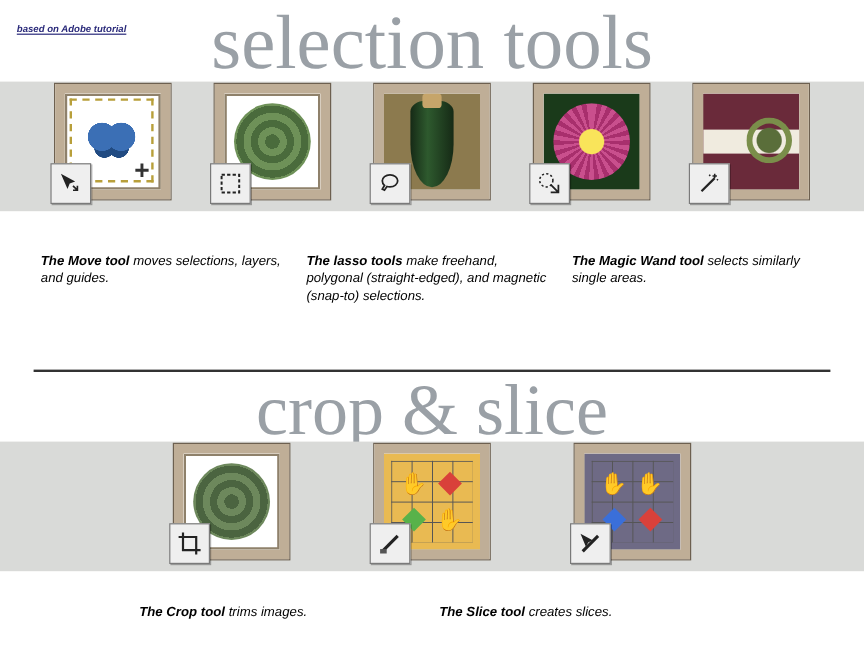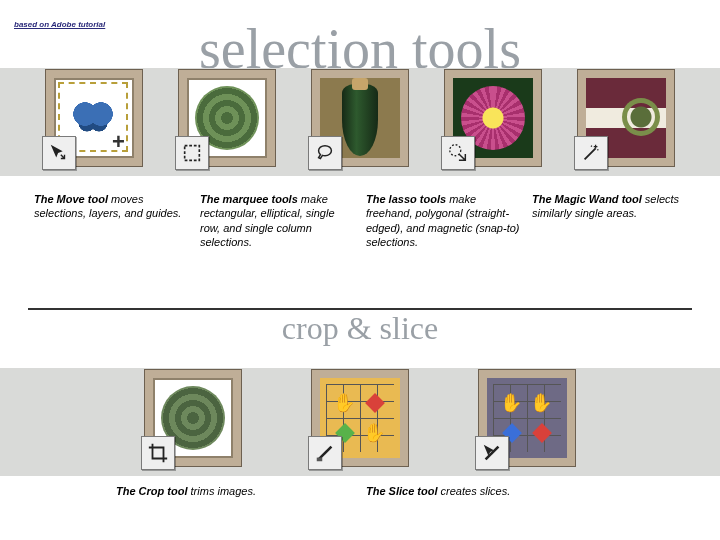--- a/index.html
+++ b/index.html
@@ -27,23 +27,22 @@
     font-weight: normal;
     color: #9aa0a6;
     text-align: center;
     line-height: 1;
   }
   .heading.h1 {
     position: absolute;
     top: 4px;
     left: 50%;
     transform: translateX(-50%);
-    font-size: 56px;
+    font-size: 64px;
     white-space: nowrap;
-    margin-top: 17px;
   }
   .band {
     position: absolute;
     left: 0; right: 0;
     background: #d9dad8;
   }
   .band.top { top: 68px; height: 108px; }
   .thumbs-row {
     position: absolute;
     left: 0; right: 0;
@@ -73,20 +72,21 @@
     background: #efefef;
     border: 1px solid #7a7a7a;
     box-shadow: 1px 1px 0 rgba(0,0,0,0.3);
     display: flex; align-items: center; justify-content: center;
   }
   .desc-row {
     position: absolute;
     left: 0; right: 0;
     display: flex;
     padding: 0 28px;
+    margin-top: 19px;
   }
   .desc-row.top { top: 192px; }
   .desc-col {
     flex: 1;
     padding: 0 6px;
   }
   .desc-col p {
     font-size: 11px;
     line-height: 1.3;
     color: #000;
@@ -101,21 +101,21 @@
     left: 28px; right: 28px;
     height: 2px;
     background: #333;
     top: 308px;
   }
   .heading.h2 {
     position: absolute;
     top: 312px;
     left: 50%;
     transform: translateX(-50%);
-    font-size: 32px;
+    font-size: 60px;
     white-space: nowrap;
   }
   .band.bottom { top: 368px; height: 108px; }
   .thumbs-row.bottom { top: 364px; justify-content: center; padding: 0 110px; }
   .desc-row.bottom { top: 484px; justify-content: center; padding: 0 110px; }
   .thumbs-row.bottom .thumb-col, .desc-row.bottom .desc-col { flex: 1; }
 
   
   .stamp {
     width: 70px; height: 70px;
@@ -268,23 +268,20 @@
       </div>
     </div>
   </div>
 </div>
 
 <div class="desc-row top">
   <div class="desc-col">
       <p><span class="tname">The Move tool</span> <span>moves selections, layers, and guides.</span></p>
     </div>
   <div class="desc-col">
-      <p><span class="tname">The marquee tools</span> <span>make rectangular, elliptical, single row, and single column selections.</span></p>
-    </div>
-  <div class="desc-col">
       <p><span class="tname">The lasso tools</span> <span>make freehand, polygonal (straight-edged), and magnetic (snap-to) selections.</span></p>
     </div>
   <div class="desc-col">
       <p><span class="tname">The Magic Wand tool</span> <span>selects similarly single areas.</span></p>
     </div>
 </div>
 
 <div class="divider"></div>
 
 <div class="heading h2">crop &amp; slice</div>

